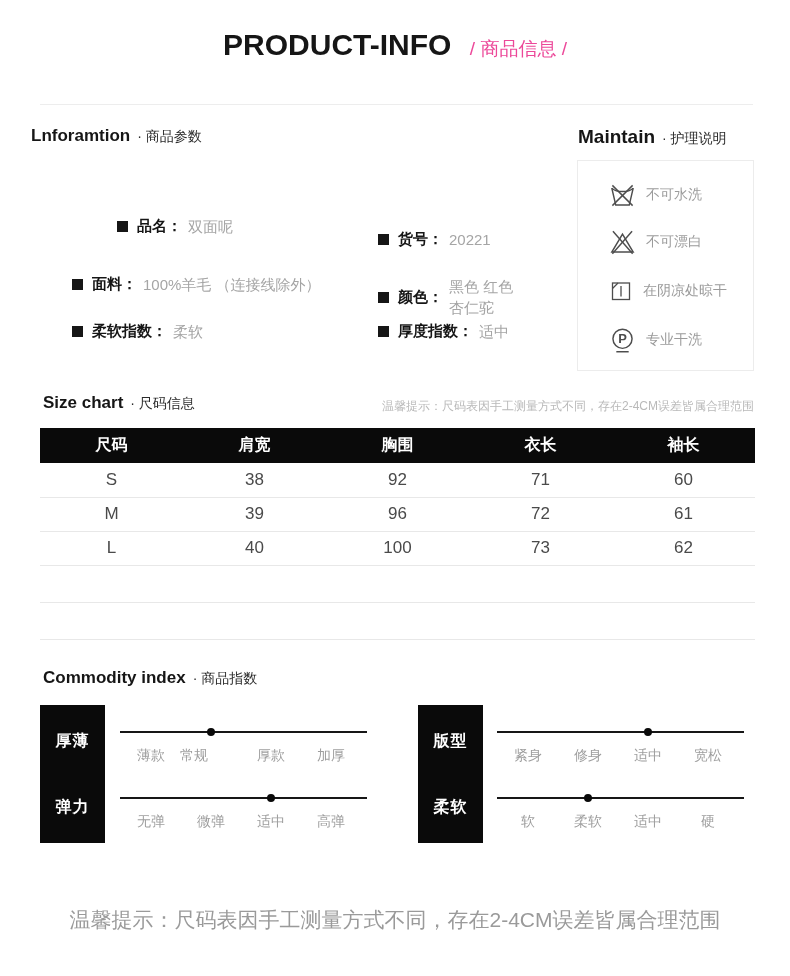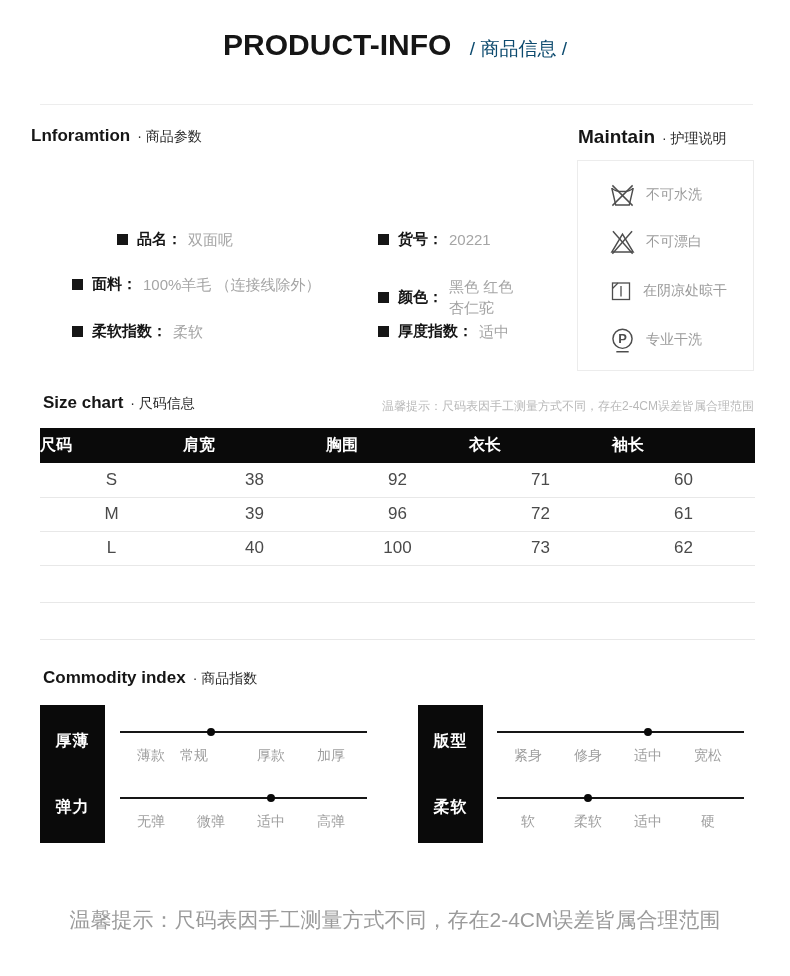--- a/index.html
+++ b/index.html
@@ -3,58 +3,58 @@
 <meta charset="utf-8">
 <style>
   * { margin:0; padding:0; box-sizing:border-box; }
   html,body { background:#ffffff; }
   body { font-family:"Liberation Sans","DejaVu Sans",sans-serif; color:#111; }
   .page { position:relative; width:790px; height:976px; background:#fff; overflow:hidden; margin:0 auto; }
 
   
   .hdr { position:absolute; top:28px; left:0; width:790px; text-align:center; white-space:nowrap; }
   .hdr-en { font-size:30px; font-weight:800; letter-spacing:0px; color:#161616; }
-  .hdr-zh { font-size:19px; font-weight:400; color:#0c4a6e; margin-left:14px; }
+  .hdr-zh { font-size:19px; font-weight:400; color:#ec4899; margin-left:14px; }
   .divider1 { position:absolute; top:104px; left:40px; width:713px; border-top:1px solid #ededed; }
 
   
   .sec-head { position:absolute; display:flex; align-items:baseline; white-space:nowrap; }
   .h-en { font-weight:800; color:#161616; }
   .h-zh { font-weight:400; color:#2b2b2b; margin-left:7px; }
   #info-head { left:31px; top:126px; }
   #maintain-head { left:578px; top:126px; }
   #info-head .h-en, #size-head .h-en, #commodity-head .h-en { font-size:17px; }
   #maintain-head .h-en { font-size:19px; }
   .h-zh { font-size:14px; }
   #size-head { left:43px; top:393px; }
   #commodity-head { left:43px; top:668px; }
 
   
   .param { position:absolute; display:flex; align-items:center; white-space:nowrap; }
   .sq { width:11px; height:11px; background:#161616; margin-right:9px; flex:0 0 auto; }
   .p-label { font-size:15px; font-weight:700; color:#161616; }
   .p-value { font-size:15px; color:#a5a5a5; margin-left:6px; white-space:pre-line; line-height:21px; }
-  #param-l1 { left:72px; top:229px;padding-left:45px; }
+  #param-l1 { left:72px; top:216px;padding-left:45px; }
   #param-l2 { left:72px; top:274px; }
   #param-l3 { left:72px; top:321px; }
   #param-r1 { left:378px; top:229px; }
   #param-r2 { left:378px; top:258px;margin-top:18px; }
   #param-r3 { left:378px; top:321px; }
 
   
   .care-box { position:absolute; left:577px; top:160px; width:177px; height:211px; border:1px solid #ececec; background:#fff; }
   .care-row { position:absolute; left:31px; display:flex; align-items:center; gap:10px; height:30px; }
   .care-row svg { flex:0 0 auto; display:block; }
   .care-label { font-size:14px; color:#9b9b9b; white-space:nowrap; }
   #care-0 { top:19px; } #care-1 { top:66px; } #care-2 { top:115px; } #care-3 { top:164px; }
 
   
   .sc-note { position:absolute; right:36px; top:398px; font-size:12px; color:#b9b9b9; }
   table.size { position:absolute; left:40px; top:428px; width:715px; border-collapse:collapse; table-layout:fixed; }
-  table.size th { background:#0a0a0a; color:#fff; font-size:16px; font-weight:700; height:35px; text-align:left; }
+  table.size th { background:#0a0a0a; color:#fff; font-size:16px; font-weight:700; height:35px; text-align:center; }
   table.size td { height:34px; text-align:center; font-size:17px; color:#4a4a4a; border-bottom:1px solid #e8e8e8; }
   table.size tr.empty td { height:37px; }
 
   
   .ci-block-name { position:absolute; width:65px; height:138px; background:#0a0a0a; top:705px; }
   #ci-name-left { left:40px; } #ci-name-right { left:418px; }
   .ci-name { position:absolute; left:0; width:100%; text-align:center; color:#fff; font-size:16px; font-weight:700; letter-spacing:1px; }
   .ci-name.n1 { top:26px; } .ci-name.n2 { top:92px; }
   .slider { position:absolute; width:250px; height:40px; }
   #sg-0 { left:120px; top:724px; } #sg-1 { left:120px; top:790px; }

